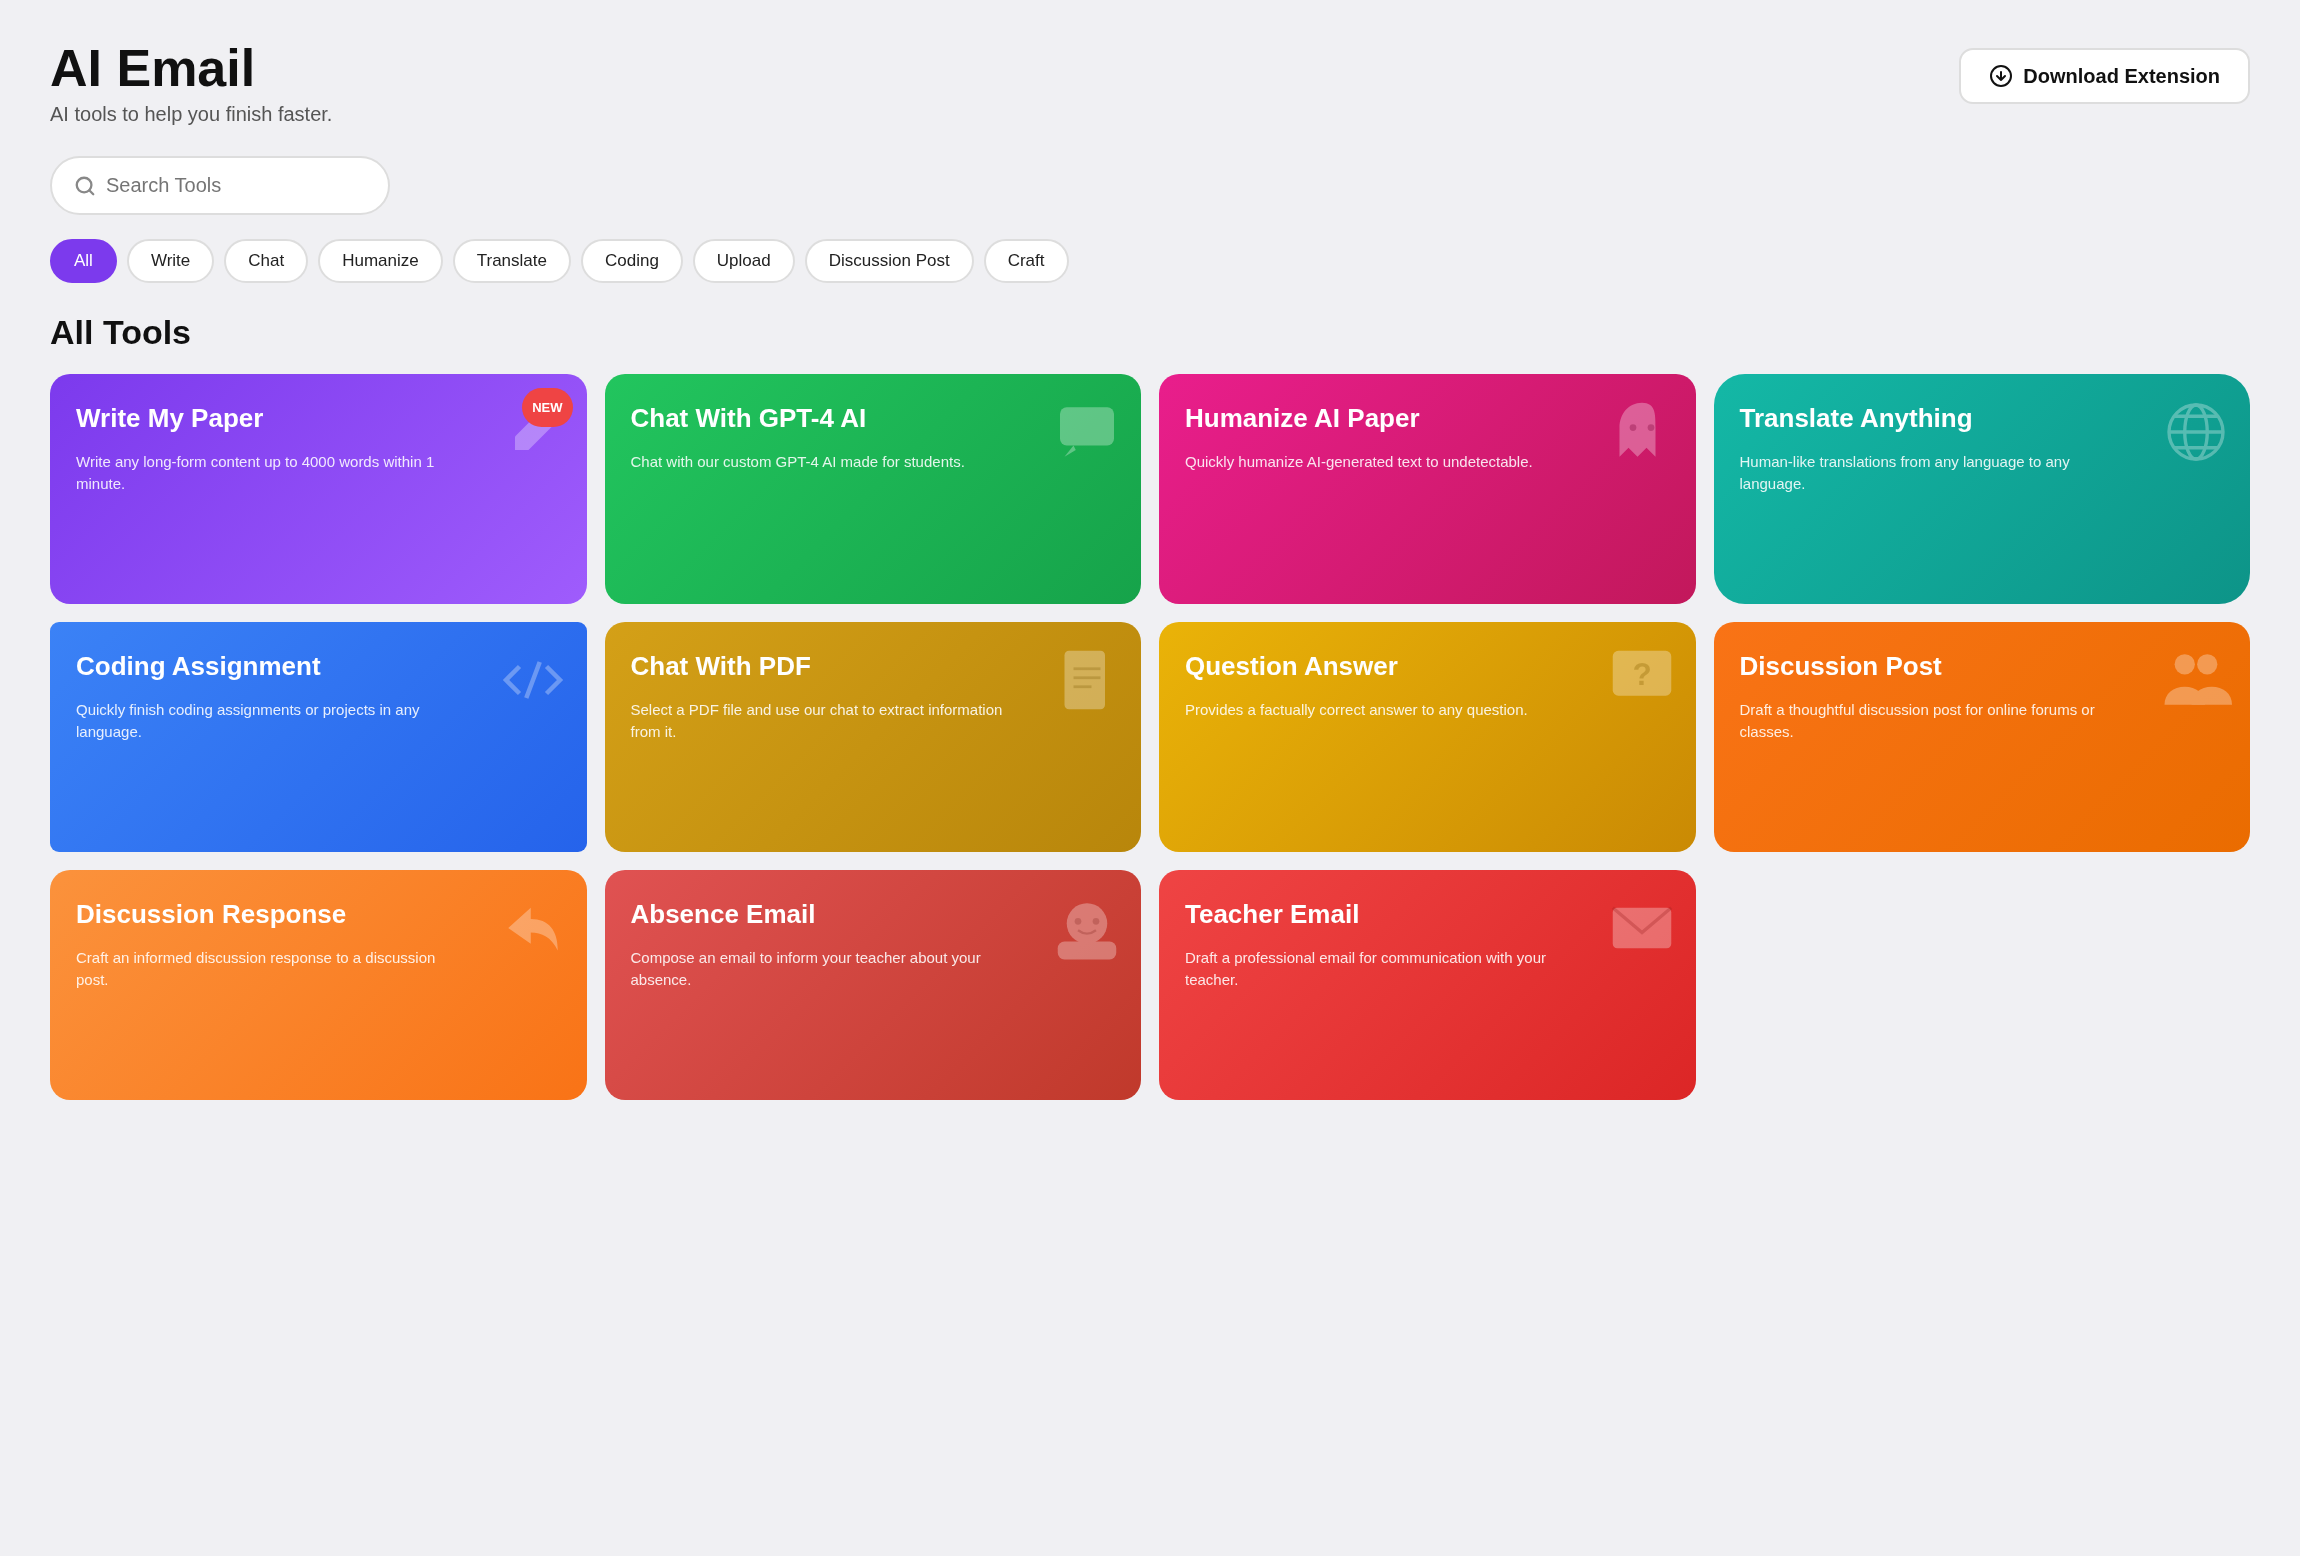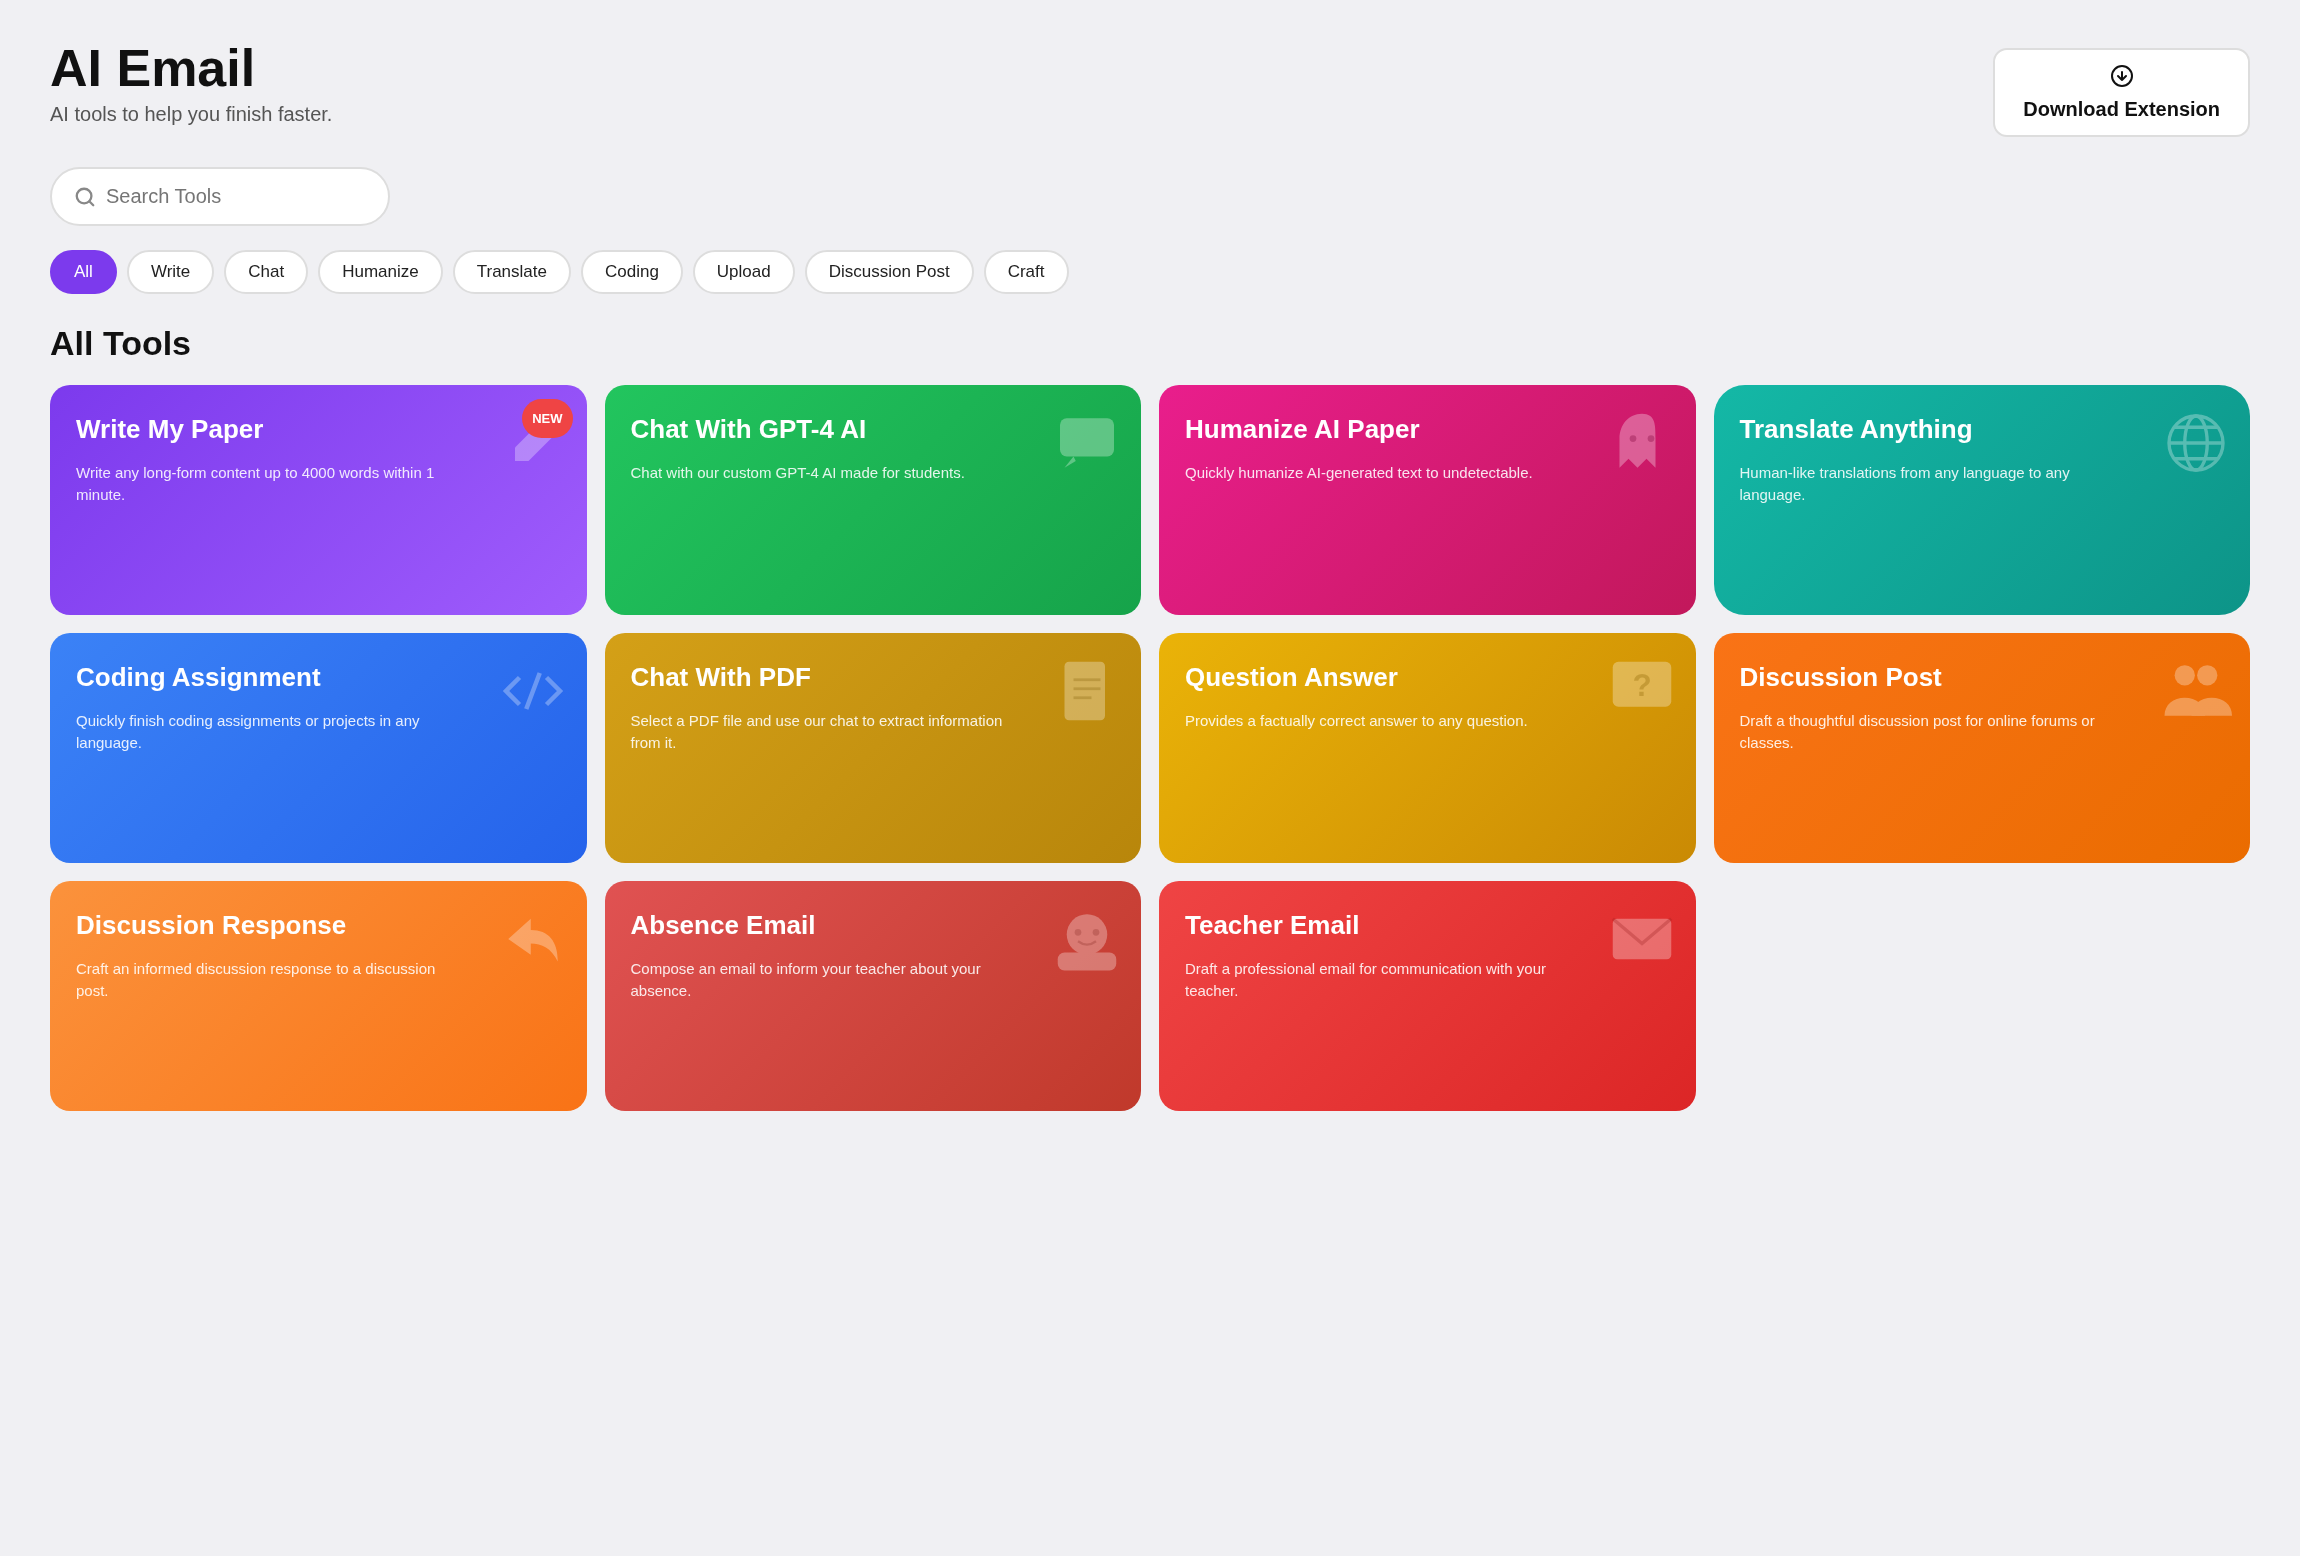--- a/index.html
+++ b/index.html
@@ -33,21 +33,20 @@
       background: #fff;
       border: 2px solid #ddd;
       border-radius: 14px;
       padding: 14px 28px;
       font-size: 20px;
       font-weight: 600;
       color: #111;
       cursor: pointer;
       white-space: nowrap;
       margin-top: 8px;
-      flex-direction: column;
     }
     .search-bar {
       display: flex;
       align-items: center;
       background: #fff;
       border: 2px solid #ddd;
       border-radius: 50px;
       padding: 16px 22px;
       width: 340px;
       margin-bottom: 24px;
@@ -126,21 +125,21 @@
       font-weight: 700;
       padding: 12px 10px;
       border-radius: 50px;
       z-index: 2;
     }
     
     .card-purple { background: linear-gradient(135deg, #7c3aed, #9f5cfc); }
     .card-green  { background: linear-gradient(135deg, #22c55e, #16a34a); }
     .card-pink   { background: linear-gradient(135deg, #e91e8c, #c2185b); }
     .card-teal   { background: linear-gradient(135deg, #14b8a6, #0d9488); border-radius: 31px; }
-    .card-blue   { background: linear-gradient(135deg, #3b82f6, #2563eb); }
+    .card-blue   { background: linear-gradient(135deg, #3b82f6, #2563eb); border-radius: 9px; }
     .card-yellow { background: linear-gradient(135deg, #eab308, #ca8a04); }
     .card-gold   { background: linear-gradient(135deg, #d4a017, #b8860b); }
     .card-orange { background: linear-gradient(135deg, #f97316, #ea6c00); }
     .card-orange2{ background: linear-gradient(135deg, #fb923c, #f97316); }
     .card-red    { background: linear-gradient(135deg, #ef4444, #dc2626); }
     .card-red2   { background: linear-gradient(135deg, #e05252, #c0392b); }
     
     .icon-svg {
       position: absolute;
       right: 18px;

